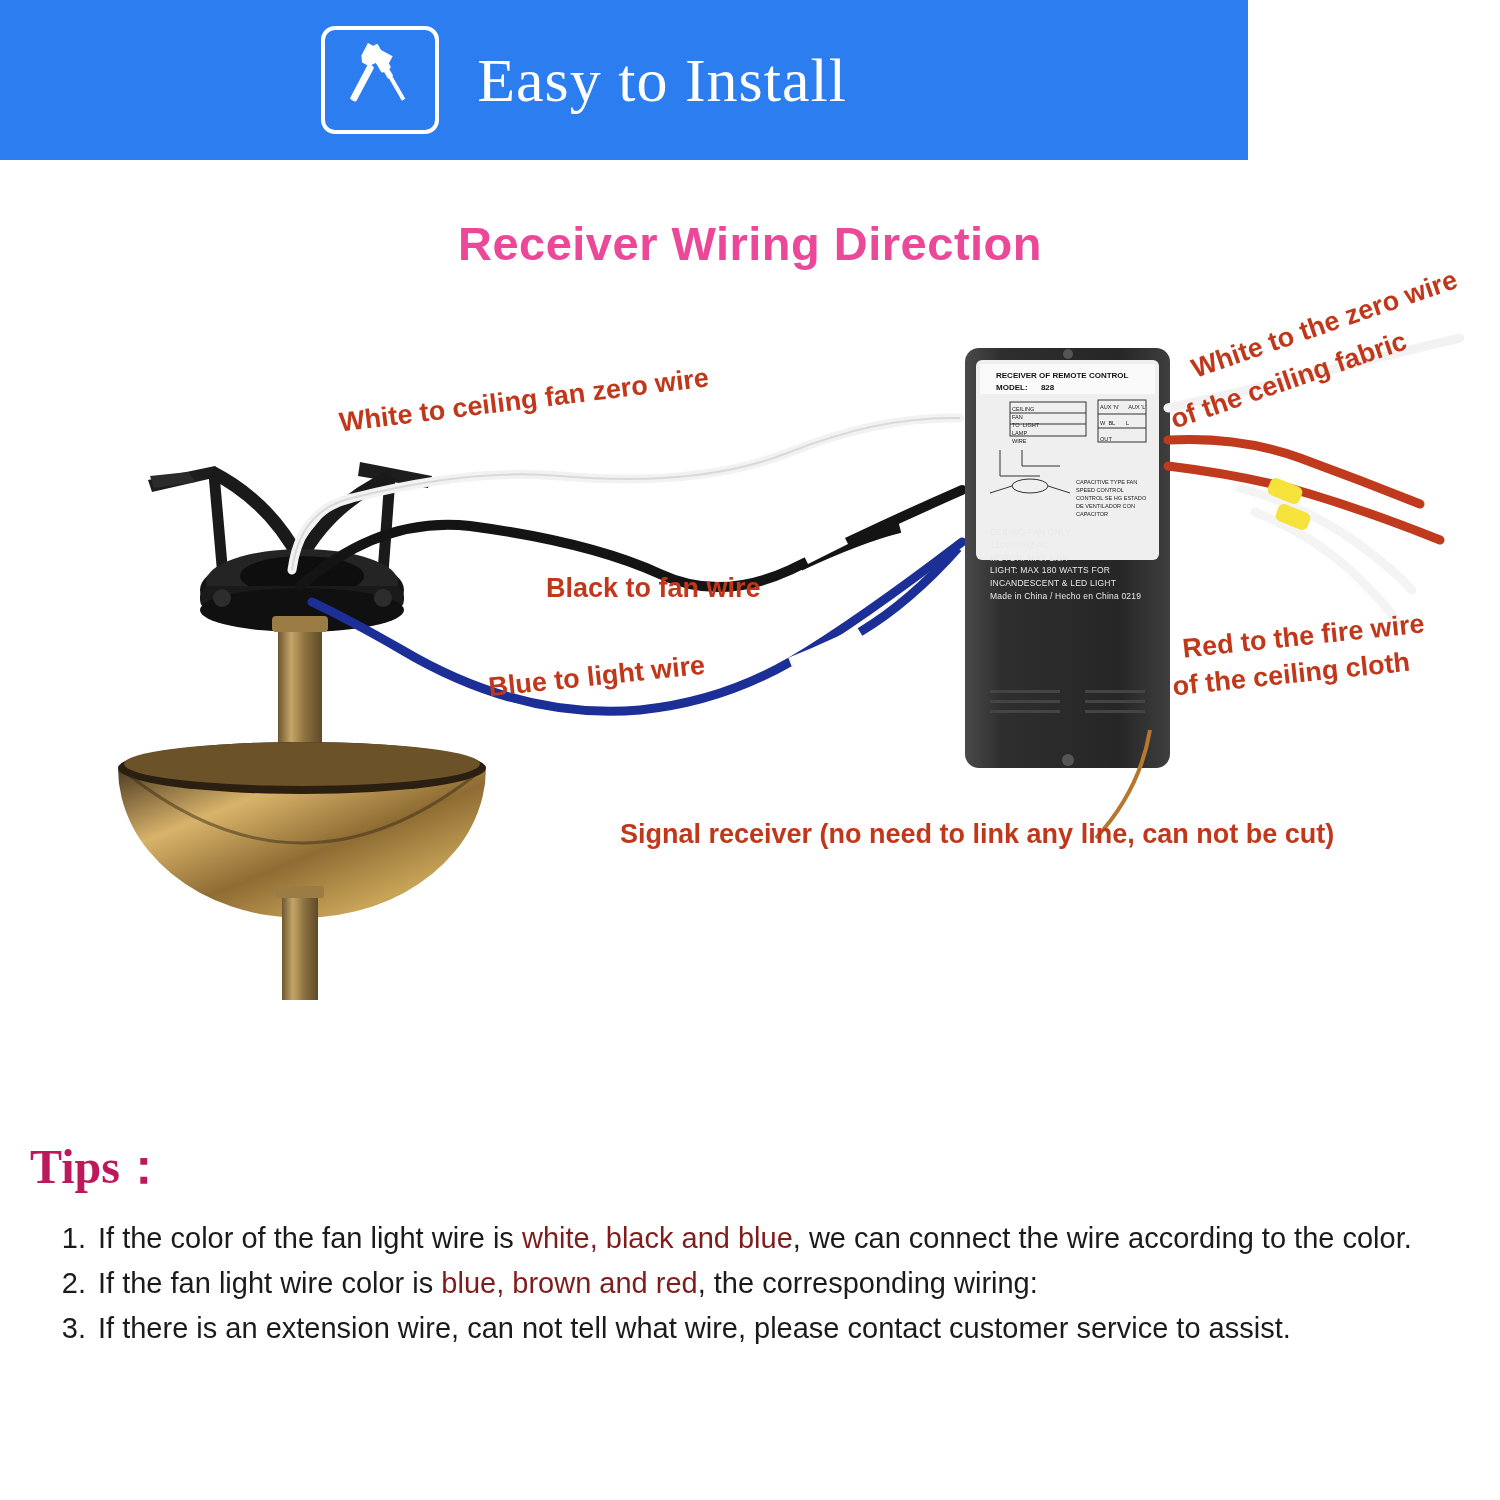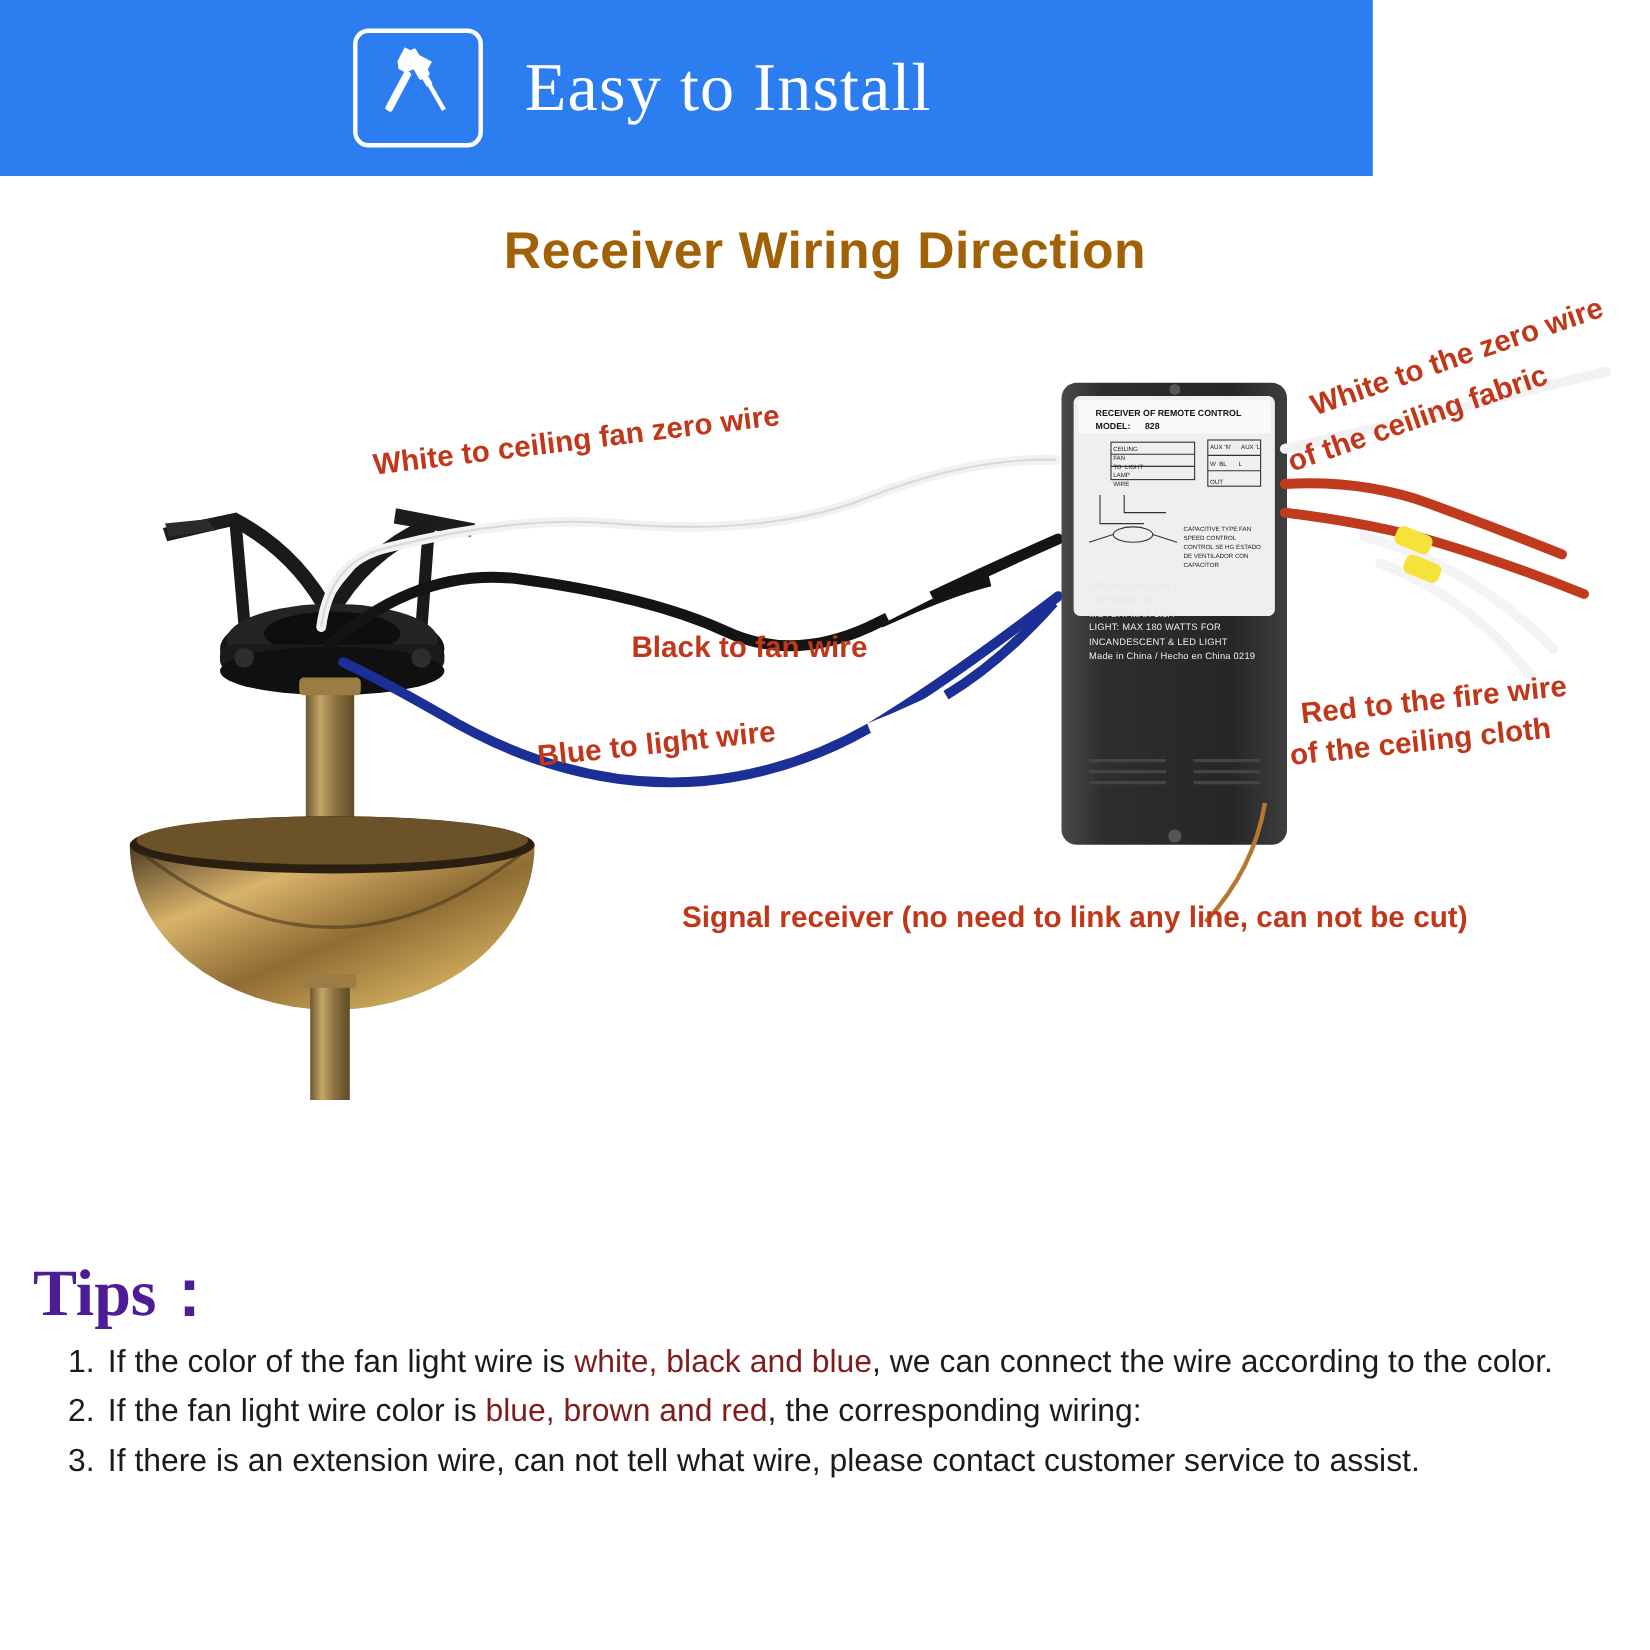--- a/index.html
+++ b/index.html
@@ -47,24 +47,24 @@
     font-family: "Liberation Serif", serif;
     font-size: 62px;
     letter-spacing: 1px;
     white-space: nowrap;
   }
 
   
   .section-title {
     position: absolute;
     left: 0;
-    top: 200px;
+    top: 216px;
     width: 1500px;
     text-align: center;
-    color: #a16207;
+    color: #ec4899;
     font-size: 47px;
     font-weight: bold;
     letter-spacing: .5px;
   }
 
   
   .stage {
     position: absolute;
     left: 0;
     top: 290px;
@@ -109,23 +109,23 @@
     font-size: 5.6px;
     line-height: 1.45;
     white-space: pre;
   }
 
   
   .tips-title {
     position: absolute;
     left: 30px;
     top: 1135px;
-    color: #4c1d95;
+    color: #be185d;
     font-family: "Liberation Serif", serif;
-    font-size: 60px;
+    font-size: 48px;
     font-weight: bold;
   }
   .tips-list {
     position: absolute;
     left: 56px;
     top: 1218px;
     width: 1420px;
     color: #1b1b1b;
     font-size: 29px;
     line-height: 1.42;
@@ -302,21 +302,21 @@
 CAPACITOR</div>
   <div class="rcv-text" style="left:990px; top:236px;">CEILING FAN ONLY
 120V/60HZ AC
 MOTOR: MAX 1.0A
 LIGHT: MAX 180 WATTS FOR
 INCANDESCENT &amp; LED LIGHT
 Made in China / Hecho en China 0219</div>
 
   <div class="lbl rot-a" style="left:338px; top:94px;">White to ceiling fan zero wire</div>
 
-  <div class="lbl" style="left:574px; top:282px;">Black to fan wire</div>
+  <div class="lbl" style="left:546px; top:282px;">Black to fan wire</div>
 
   <div class="lbl rot-b" style="left:488px; top:370px;">Blue to light wire</div>
 
   <div class="lbl rot-c" style="left:1185px; top:18px;">White to the zero wire</div>
   <div class="lbl rot-c" style="left:1165px; top:74px;">of the ceiling fabric</div>
 
   <div class="lbl rot-d" style="left:1182px; top:330px;">Red to the fire wire</div>
   <div class="lbl rot-d" style="left:1172px; top:368px;">of the ceiling cloth</div>
 
   <div class="lbl" style="left:620px; top:528px;">Signal receiver (no need to link any line, can not be cut)</div>

